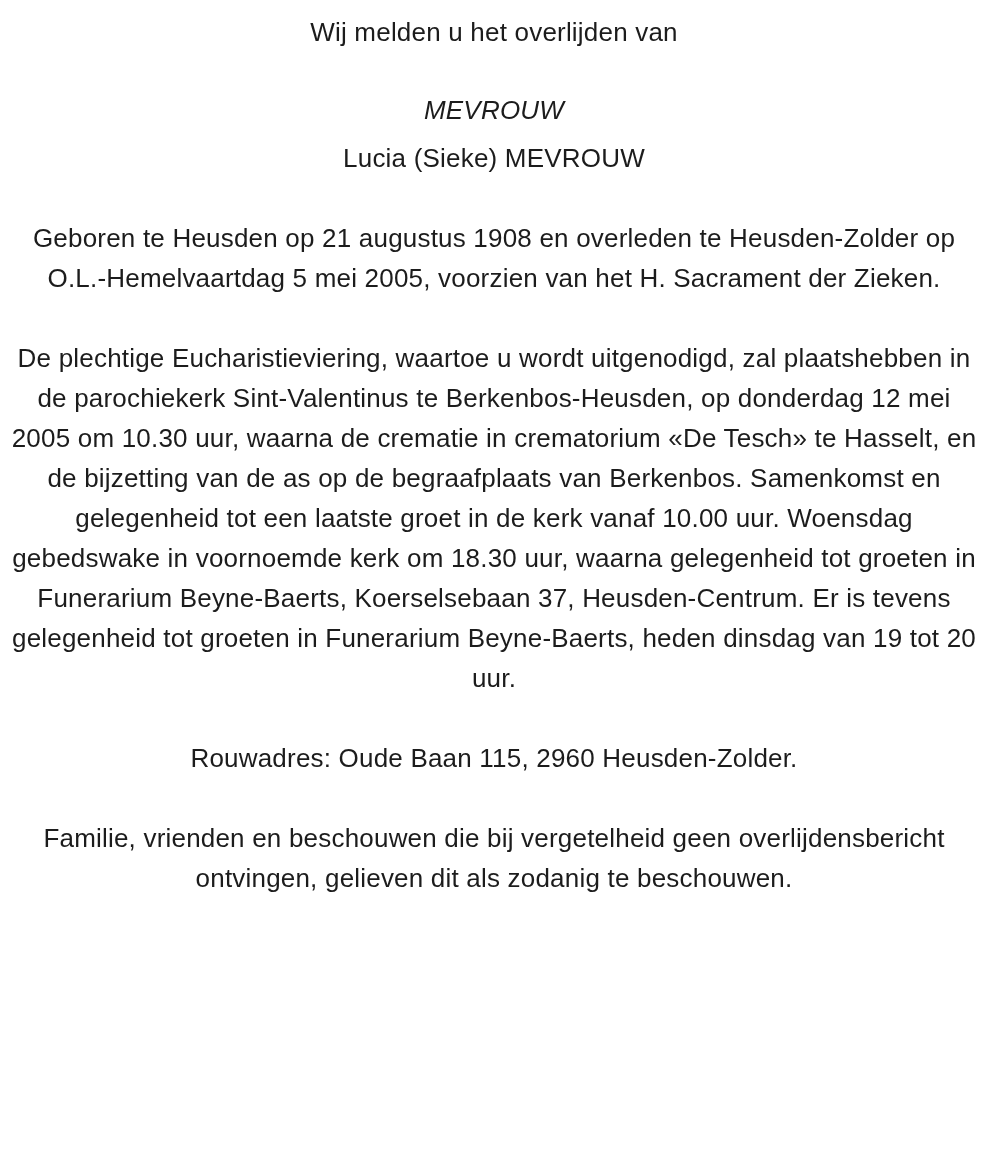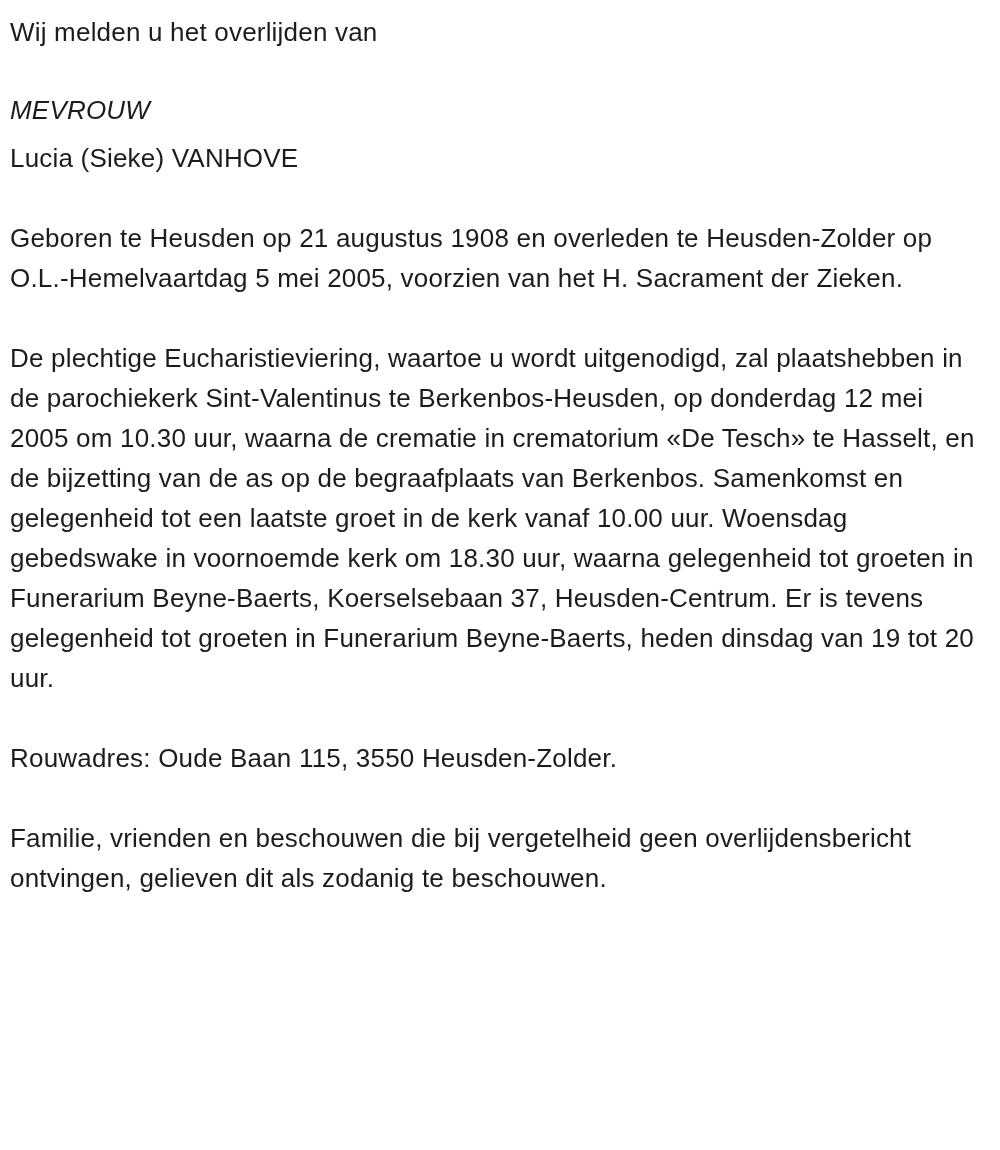--- a/index.html
+++ b/index.html
@@ -13,20 +13,21 @@
     box-sizing: border-box;
     font-family: "Liberation Sans", "DejaVu Sans", sans-serif;
     color: #1c1c1c;
     overflow: hidden;
   }
   .page {
     box-sizing: border-box;
     width: 1000px;
     height: 1150px;
     padding: 12px 20px 0 10px;
+    text-align: center;
   }
   .page p {
     margin: 0;
     font-size: 26px;
     line-height: 40px;
     font-weight: 400;
     letter-spacing: 0.2px;
     max-width: 968px;
   }
   .gap {
@@ -42,23 +43,23 @@
   }
 </style>
 </head>
 <body>
 
 <main class="page">
   <p>Wij melden u het overlijden van</p>
 
   <p class="salutation">MEVROUW</p>
 
-  <p class="name-line">Lucia (Sieke) VANHOVE</p>
+  <p class="name-line">Lucia (Sieke) MEVROUW</p>
 
 
   <p class="gap">Geboren te Heusden op 21 augustus 1908 en overleden te Heusden-Zolder op O.L.-Hemelvaartdag 5 mei 2005, voorzien van het H. Sacrament der Zieken.</p>
 
   <p class="gap">De plechtige Eucharistieviering, waartoe u wordt uitgenodigd, zal plaatshebben in de parochiekerk Sint-Valentinus te Berkenbos-Heusden, op donderdag 12 mei 2005 om 10.30 uur, waarna de crematie in crematorium «De Tesch» te Hasselt, en de bijzetting van de as op de begraafplaats van Berkenbos. Samenkomst en gelegenheid tot een laatste groet in de kerk vanaf 10.00 uur. Woensdag gebedswake in voornoemde kerk om 18.30 uur, waarna gelegenheid tot groeten in Funerarium Beyne-Baerts, Koerselsebaan 37, Heusden-Centrum. Er is tevens gelegenheid tot groeten in Funerarium Beyne-Baerts, heden dinsdag van 19 tot 20 uur.</p>
 
-  <p class="gap">Rouwadres: Oude Baan 115, 3550 Heusden-Zolder.</p>
+  <p class="gap">Rouwadres: Oude Baan 115, 2960 Heusden-Zolder.</p>
 
   <p class="gap">Familie, vrienden en beschouwen die bij vergetelheid geen overlijdensbericht ontvingen, gelieven dit als zodanig te beschouwen.</p>
 </main>
 
 </body></html>

